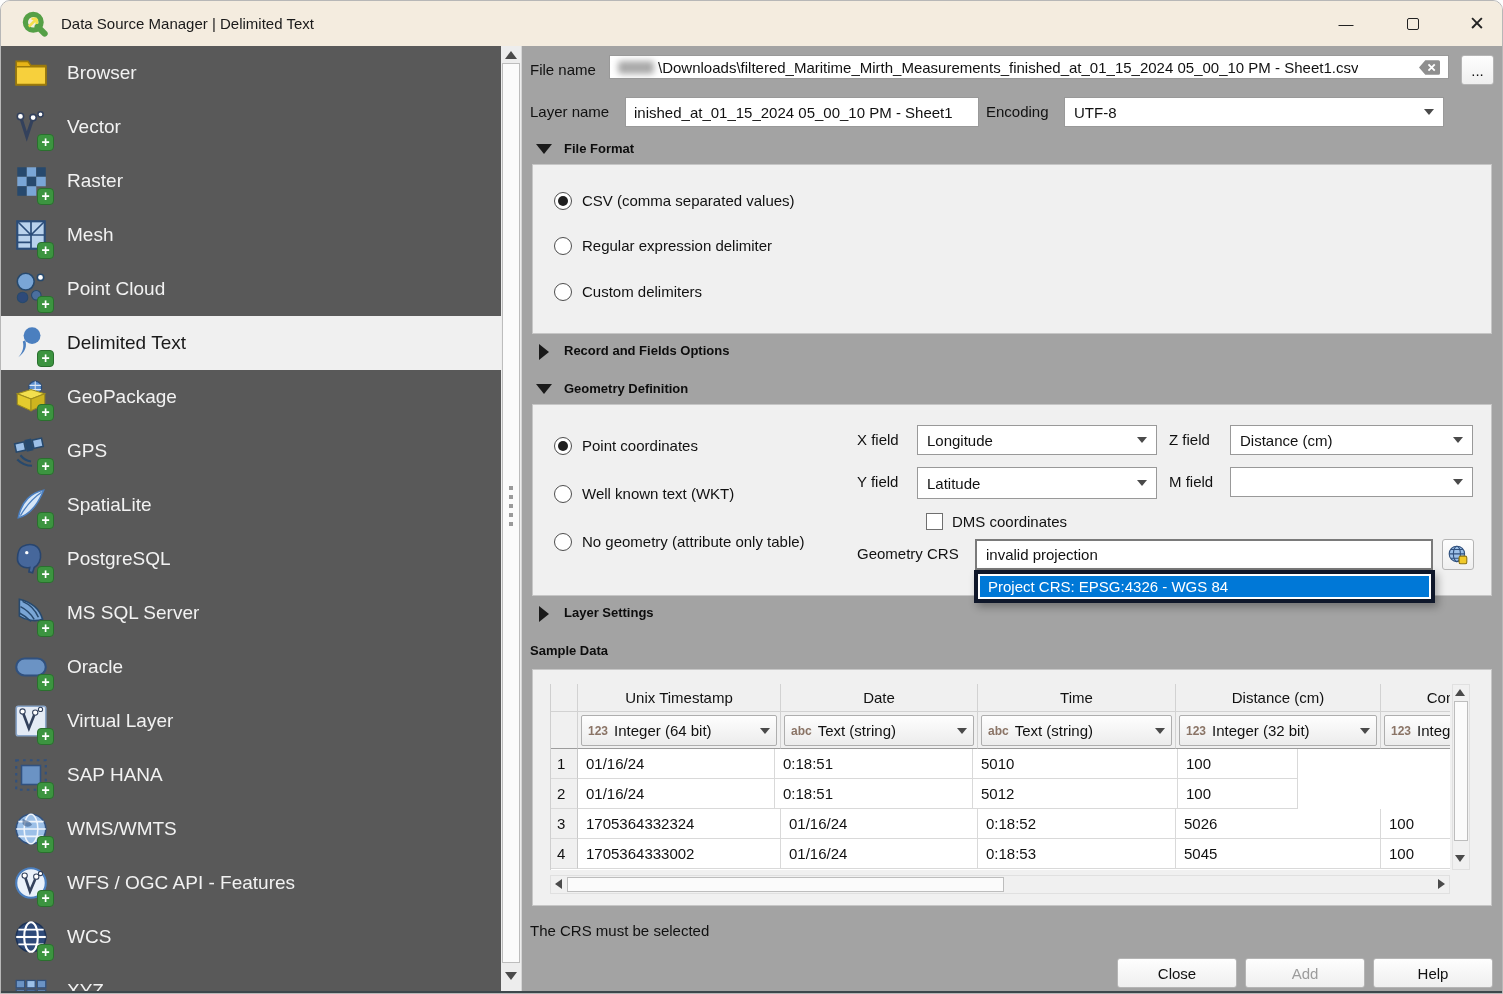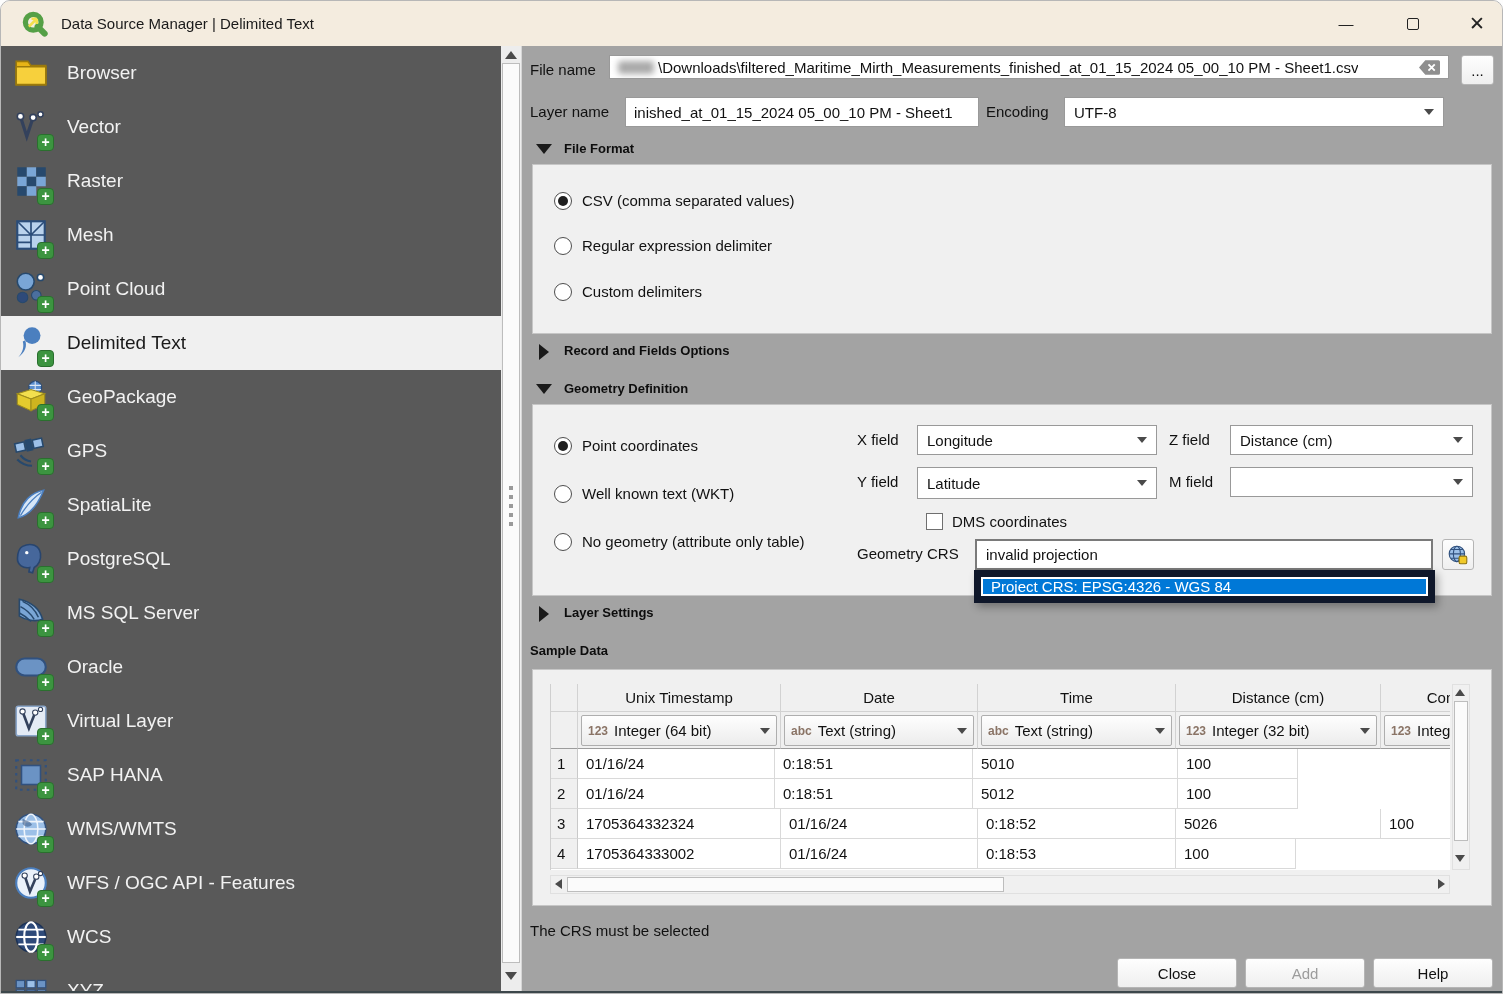--- a/index.html
+++ b/index.html
@@ -41,21 +41,21 @@
   .sect{position:absolute;font-weight:bold;font-size:13px;color:#0d0d0d;white-space:nowrap;}
   .caret-down{position:absolute;width:0;height:0;border-left:8px solid transparent;border-right:8px solid transparent;border-top:10px solid #1a1a1a;}
   .caret-right{position:absolute;width:0;height:0;border-top:8px solid transparent;border-bottom:8px solid transparent;border-left:10px solid #1a1a1a;}
   .gbox{position:absolute;border:1px solid #c6c6c6;background:#f0f0f0;}
   .radio{position:absolute;width:18px;height:18px;border:1px solid #4d4d4d;border-radius:50%;background:#fff;}
   .radio.checked::after{content:"";position:absolute;left:3px;top:3px;width:10px;height:10px;border-radius:50%;background:#1f1f1f;}
   .rlbl{position:absolute;line-height:20px;white-space:nowrap;}
   .checkbox{position:absolute;width:17px;height:17px;border:1px solid #6f6f6f;background:#fff;}
   .redact{display:inline-block;width:36px;height:13px;background:#a9a9a9;border-radius:3px;filter:blur(3px);margin-right:4px;flex:none;}
   
-  .popup{position:absolute;background:#fff;border:7px solid #0f172a;box-shadow:3px 4px 8px rgba(0,0,0,.3);}
+  .popup{position:absolute;background:#fff;border:4px solid #0f172a;box-shadow:3px 4px 8px rgba(0,0,0,.3);}
   .popup .opt{position:absolute;left:2px;right:2px;top:2px;bottom:2px;background:#0078d7;color:#fff;display:flex;align-items:center;padding:0 8px;white-space:nowrap;}
   
   #tframe{position:absolute;left:10px;top:623px;width:960px;height:237px;border:1px solid #c6c6c6;background:#f0f0f0;}
   #tclip{position:absolute;left:17px;top:14px;width:900px;height:186px;overflow:hidden;background:#fff;border-left:1px solid #cfcfcf;}
   .trow{display:flex;width:950px;}
   .hcell{height:28px;background:#f0f0f0;border-right:1px solid #d2d2d2;border-bottom:1px solid #d2d2d2;display:flex;align-items:center;justify-content:center;overflow:hidden;white-space:nowrap;flex:none;}
   .tcellw{height:37px;background:#f0f0f0;border-right:1px solid #d2d2d2;border-bottom:1px solid #9c9c9c;padding:3px;flex:none;overflow:hidden;}
   .typedd{height:31px;background:linear-gradient(#fefefe,#ececec);border:1px solid #aeaeae;border-radius:2px;display:flex;align-items:center;padding:0 6px;gap:6px;overflow:hidden;white-space:nowrap;}
   .typedd .ticn{color:#8a7466;font-size:12px;font-weight:bold;flex:none;}
   .typedd .tarr{margin-left:auto;width:0;height:0;border-left:5px solid transparent;border-right:5px solid transparent;border-top:6px solid #4a4a4a;flex:none;}
@@ -503,20 +503,21 @@
           <div class="dcell" style="width:197px;">01/16/24</div>
           <div class="dcell" style="width:198px;">0:18:52</div>
           <div class="dcell" style="width:205px;">5026</div>
           <div class="dcell" style="width:120px;">100</div>
         </div>
         <div class="trow">
           <div class="ncell" style="width:27px;">4</div>
           <div class="dcell" style="width:203px;">1705364333002</div>
           <div class="dcell" style="width:197px;">01/16/24</div>
           <div class="dcell" style="width:198px;">0:18:53</div>
+          <div class="dcell" style="width:205px;">5045</div>
           <div class="dcell" style="width:120px;">100</div>
         </div>
       </div>
 
       <div class="sbar" style="left:919px;top:14px;width:18px;height:186px;">
         <div class="arr-up" style="position:absolute;left:2px;top:4px;border-left-width:5px;border-right-width:5px;border-bottom-width:7px;"></div>
         <div class="thumb" style="position:absolute;left:1px;top:16px;width:14px;height:140px;"></div>
         <div class="arr-down" style="position:absolute;left:2px;top:170px;border-left-width:5px;border-right-width:5px;border-top-width:7px;"></div>
       </div>
 

